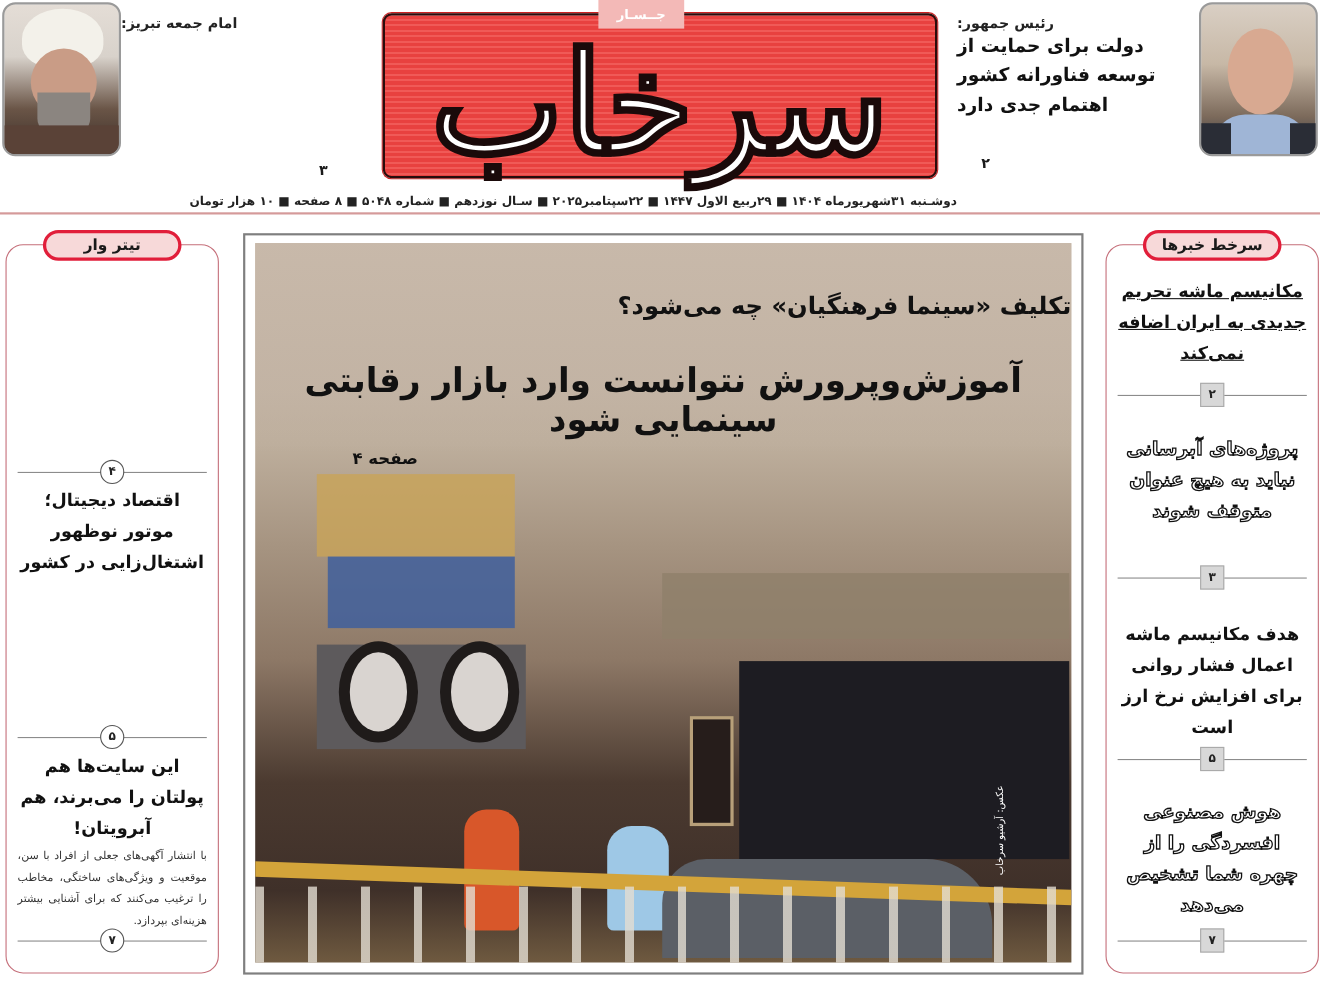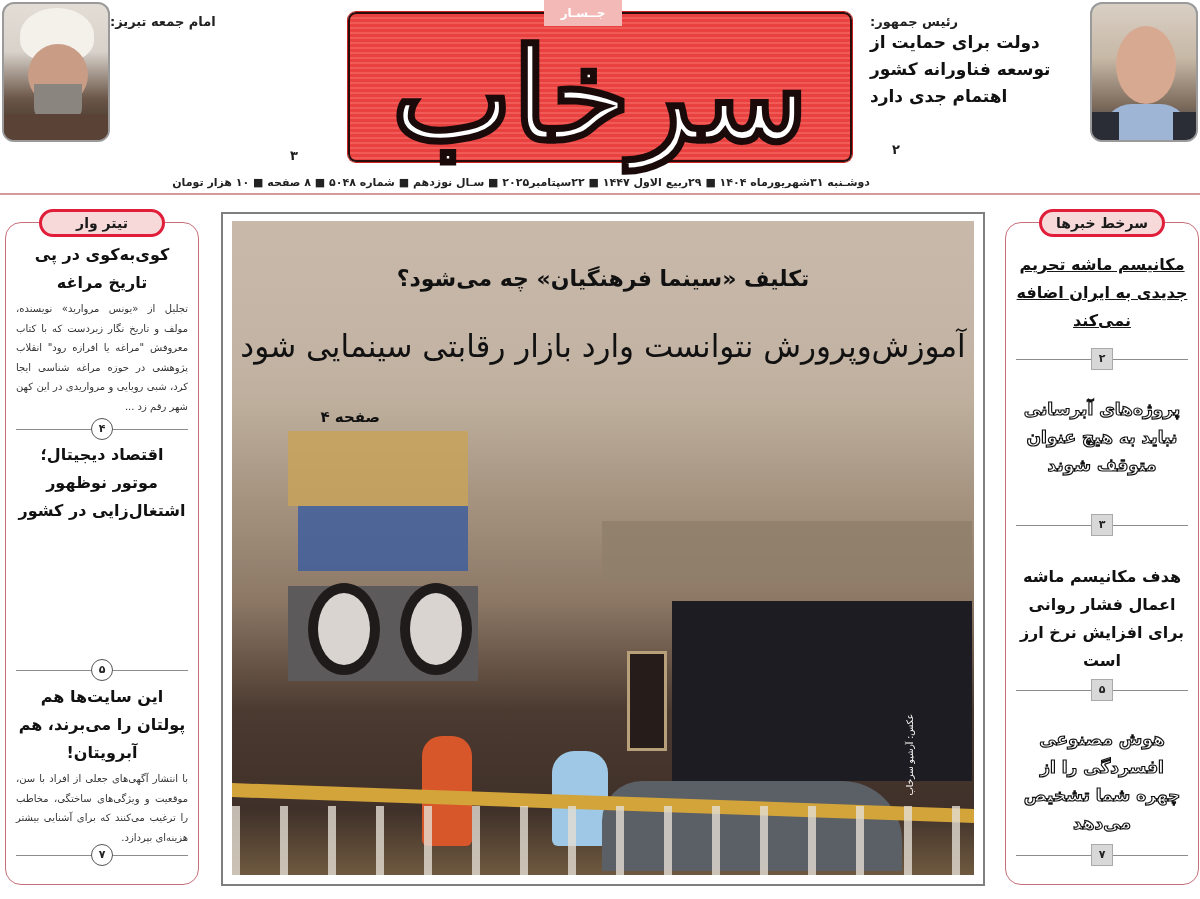--- a/index.html
+++ b/index.html
@@ -68,22 +68,22 @@
   .photo .awning { position: absolute; left: 370px; top: 300px; width: 370px; height: 60px; background: #8f7f6a; opacity: .8; }
   .photo .dark { position: absolute; left: 440px; top: 380px; width: 300px; height: 180px; background: #1d1c22; }
   .photo .door { position: absolute; left: 395px; top: 430px; width: 40px; height: 100px; background: #261d1b; border: 3px solid #b8a07a; }
   .photo .person-o { position: absolute; left: 190px; top: 515px; width: 50px; height: 110px; background: #d8572a; border-radius: 20px 20px 6px 6px; }
   .photo .person-b { position: absolute; left: 320px; top: 530px; width: 56px; height: 95px; background: #9ec8e6; border-radius: 22px 22px 6px 6px; }
   .photo .car { position: absolute; left: 370px; top: 560px; width: 300px; height: 90px; background: #5b5f66; border-radius: 40px 60px 0 0; }
   .photo .rail { position: absolute; left: 0; top: 575px; width: 742px; height: 14px; background: #d3a43a; transform: skewY(2deg); }
   .photo .rail-posts { position: absolute; left: 0; top: 585px; width: 742px; height: 70px; background: repeating-linear-gradient(90deg,#e3ddd2 0 8px,transparent 8px 48px); opacity: .8; }
   .photo .haze { position: absolute; left: 0; top: 0; width: 100%; height: 190px; background: linear-gradient(180deg,rgba(200,185,170,.95) 0%,rgba(195,180,165,.85) 70%,rgba(195,180,165,0) 100%); }
 
-  .feature-kicker { position: absolute; left: 232px; top: 266px; width: 742px; text-align: center; font-size: 22px; font-weight: bold; color: #111; }
-  .feature-title { position: absolute; left: 232px; top: 328px; width: 742px; text-align: center; font-size: 31px; font-weight: normal; color: #111; letter-spacing: -1px; }
+  .feature-kicker { position: absolute; left: 232px; top: 266px; width: 742px; font-size: 22px; font-weight: bold; color: #111; }
+  .feature-title { position: absolute; left: 232px; top: 328px; width: 742px; text-align: center; font-size: 31px; font-weight: bold; color: #111; letter-spacing: -1px; }
   .feature-page { position: absolute; left: 300px; top: 408px; width: 80px; text-align: right; font-size: 15px; font-weight: bold; color: #111; }
   .photo-credit { position: absolute; left: 905px; top: 834px; width: 120px; height: 12px; font-size: 9px; color: #fff; transform: rotate(-90deg); transform-origin: left top; white-space: nowrap; }
 </style>
 </head>
 <body>
 
 <div class="masthead">
   <div class="portrait right">
     <div class="head"></div>
     <div class="shirt"></div>
@@ -146,24 +146,20 @@
   </div>
   <div class="divider" style="top:621px;">
     <div class="line"></div>
     <div class="num square">۷</div>
   </div>
 </div>
 
 <div class="panel left">
   <div class="panel-tab">تیتر وار</div>
 
-  <div class="story" style="top:18px;">
-    <div class="h">کوی‌به‌کوی در پی تاریخ مراغه</div>
-    <div class="b">تجلیل از «یونس مروارید» نویسنده، مولف و تاریخ نگار زبردست که با کتاب معروفش "مراغه یا افرازه رود" انقلاب پژوهشی در حوزه مراغه شناسی ایجا کرد، شبی رویایی و مرواریدی در این کهن شهر رقم زد ...</div>
-  </div>
   <div class="divider" style="top:195px;">
     <div class="line"></div>
     <div class="num circle">۴</div>
   </div>
 
   <div class="story" style="top:218px;">
     <div class="h">اقتصاد دیجیتال؛ موتور نوظهور اشتغال‌زایی در کشور</div>
   </div>
   <div class="divider" style="top:436px;">
     <div class="line"></div>

